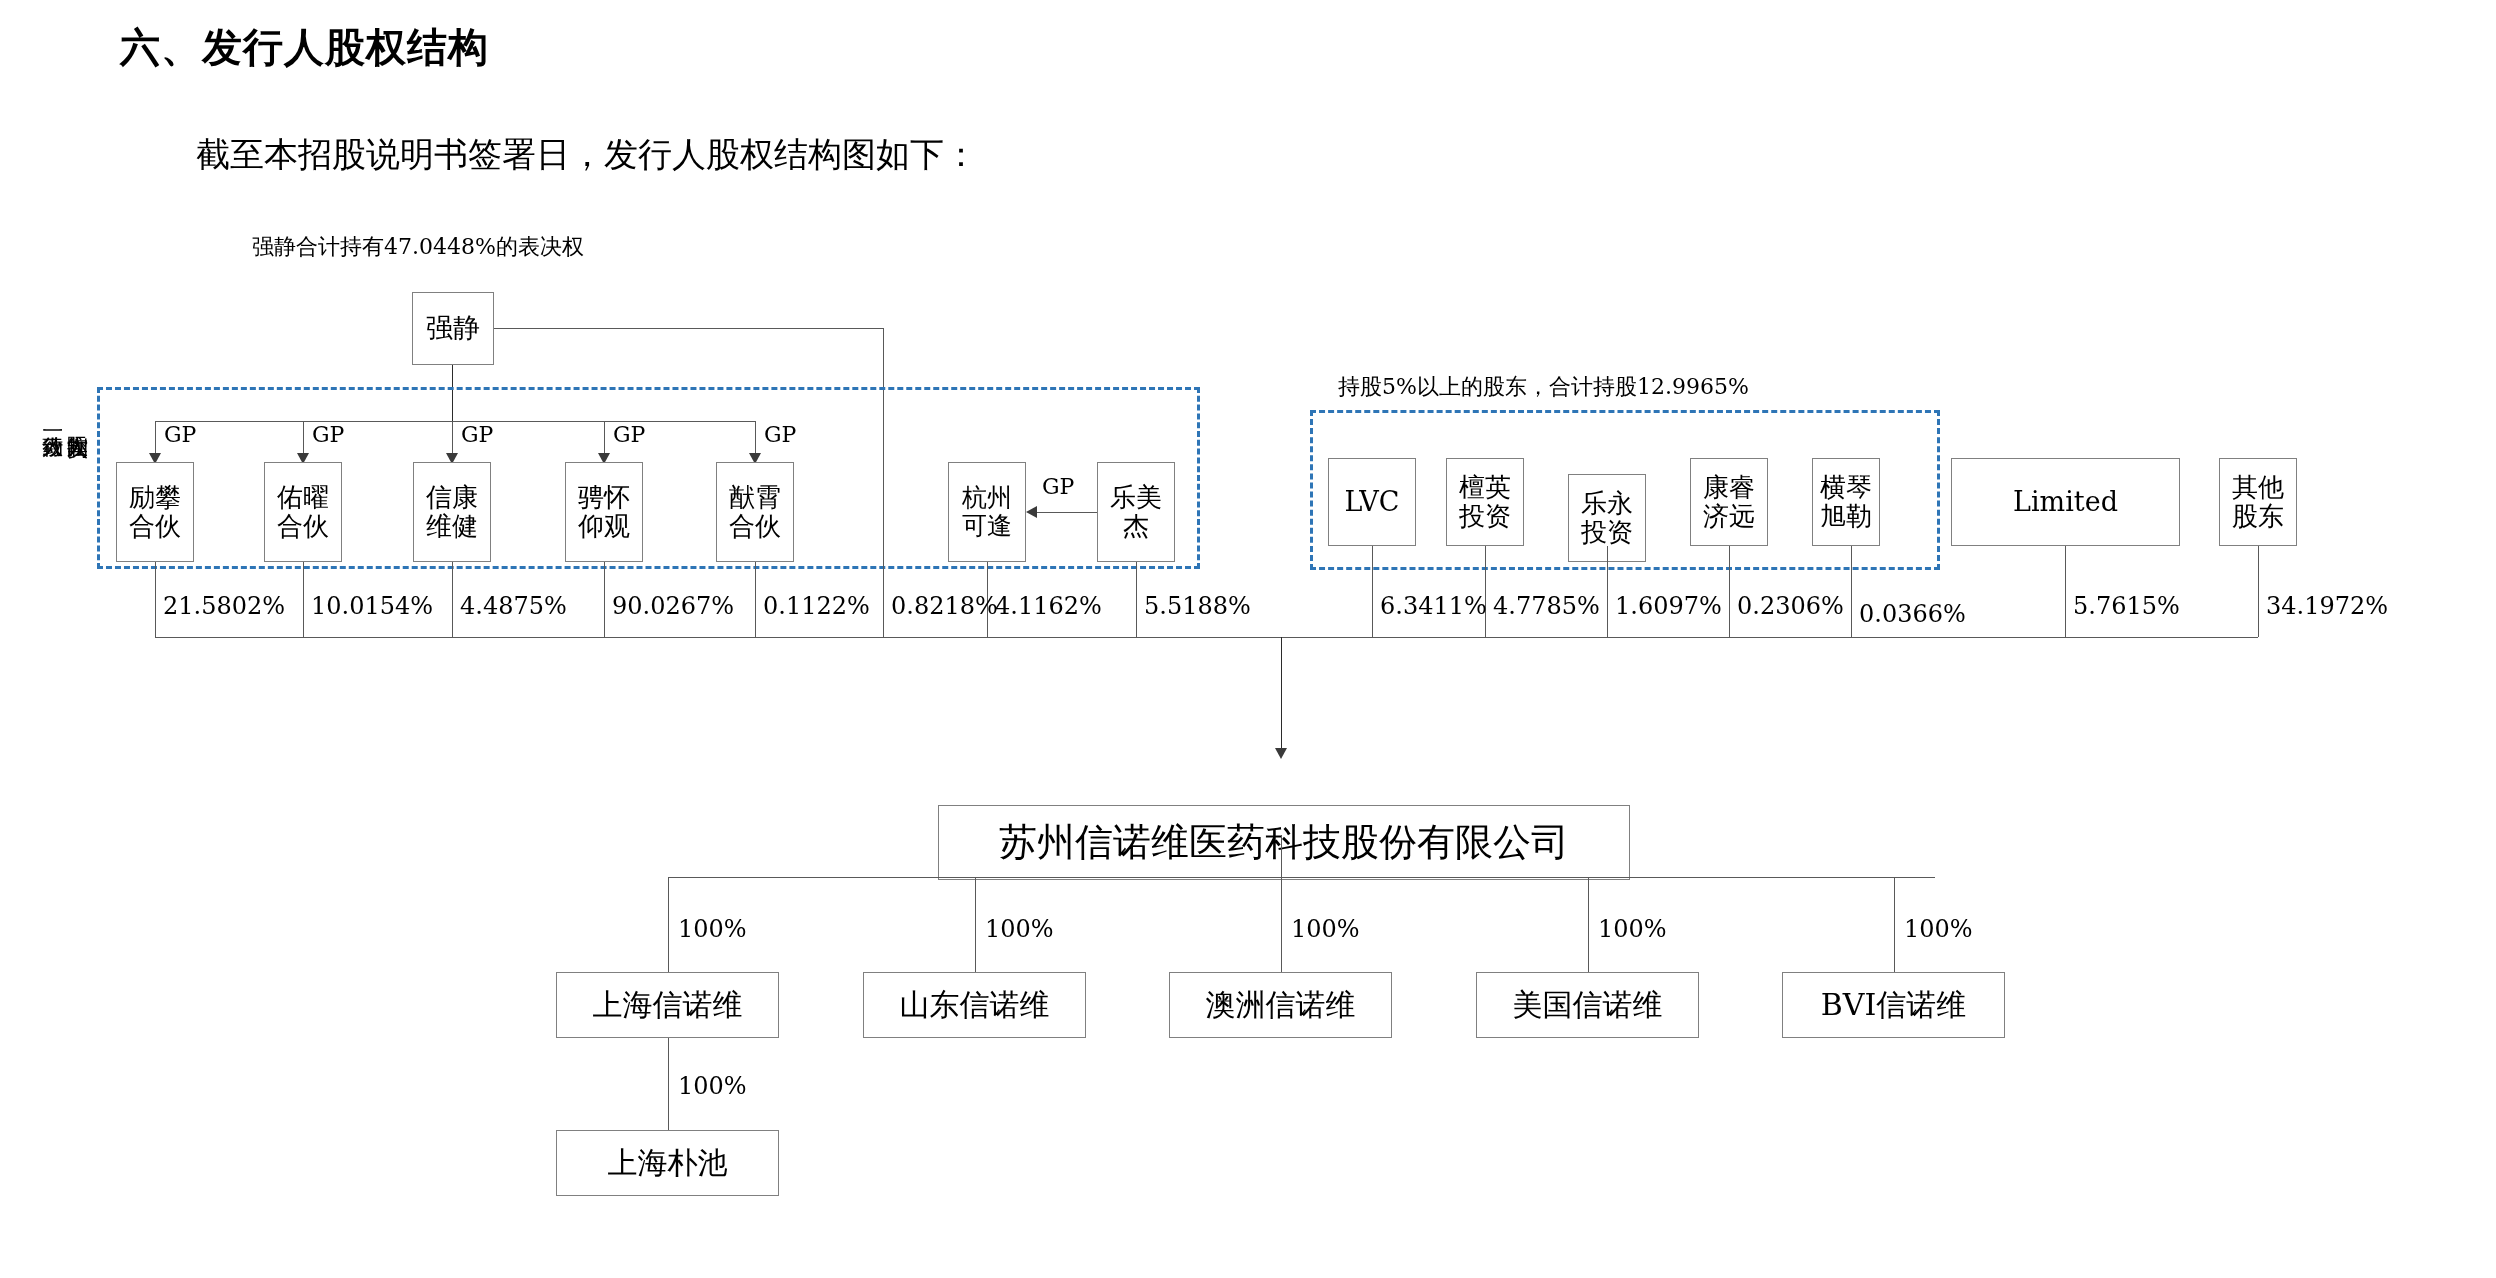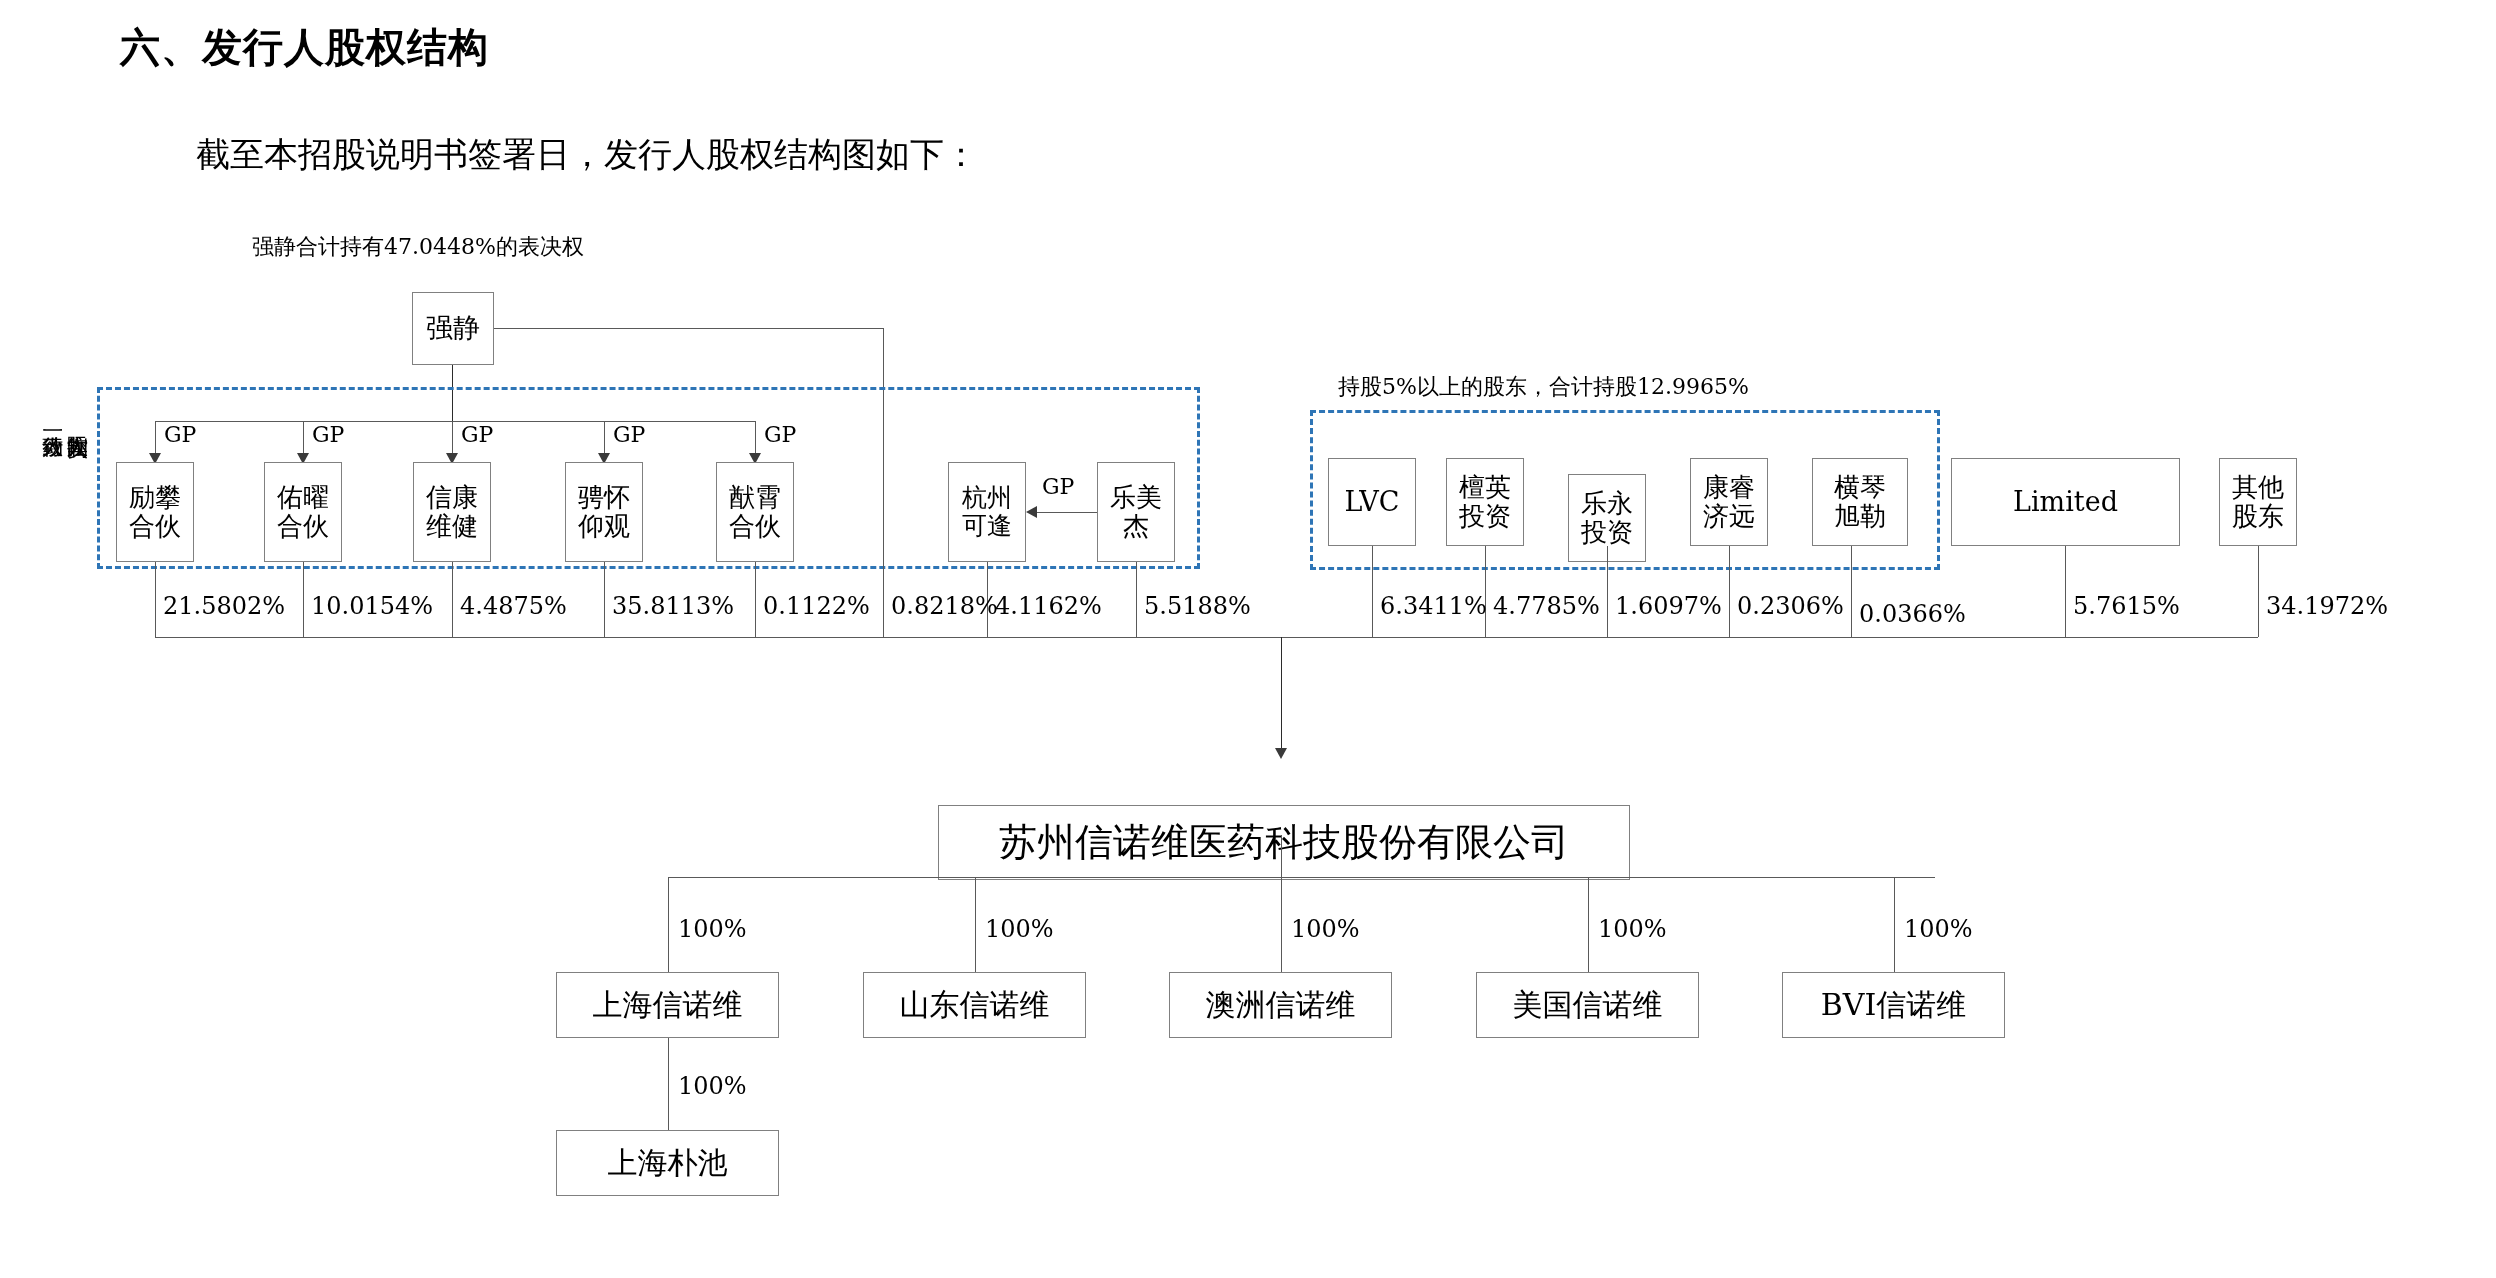--- a/index.html
+++ b/index.html
@@ -185,21 +185,21 @@
       <span>乐永</span>
       <span>投资</span>
     </div>
 </div>
 <div class="node" style="left:1690px;top:458px;width:78px;height:88px;font-size:26px;">
   <div>
       <span>康睿</span>
       <span>济远</span>
     </div>
 </div>
-<div class="node" style="left:1812px;top:458px;width:96px;height:88px;font-size:26px;">
+<div class="node" style="left:1812px;top:458px;width:68px;height:88px;font-size:26px;">
   <div>
       <span>横琴</span>
       <span>旭勒</span>
     </div>
 </div>
 
 <div class="node" style="left:1951px;top:458px;width:229px;height:88px;font-size:27px;">
   <div>
       <span>Limited</span>
     </div>
@@ -224,21 +224,21 @@
 <div class="vline" style="left:1485px;top:546px;height:91px;"></div>
 <div class="vline" style="left:1607px;top:546px;height:91px;"></div>
 <div class="vline" style="left:1729px;top:546px;height:91px;"></div>
 <div class="vline" style="left:1851px;top:546px;height:91px;"></div>
 <div class="vline" style="left:2065px;top:546px;height:91px;"></div>
 <div class="vline" style="left:2258px;top:546px;height:91px;"></div>
 
 <div class="pct" style="left:163px;top:592px;">21.5802%</div>
 <div class="pct" style="left:311px;top:592px;">10.0154%</div>
 <div class="pct" style="left:460px;top:592px;">4.4875%</div>
-<div class="pct" style="left:612px;top:592px;">35.8113%</div>
+<div class="pct" style="left:612px;top:592px;">90.0267%</div>
 <div class="pct" style="left:763px;top:592px;">0.1122%</div>
 <div class="pct" style="left:891px;top:592px;">0.8218%</div>
 <div class="pct" style="left:995px;top:592px;">4.1162%</div>
 <div class="pct" style="left:1144px;top:592px;">5.5188%</div>
 <div class="pct" style="left:1380px;top:592px;">6.3411%</div>
 <div class="pct" style="left:1493px;top:592px;">4.7785%</div>
 <div class="pct" style="left:1615px;top:592px;">1.6097%</div>
 <div class="pct" style="left:1737px;top:592px;">0.2306%</div>
 <div class="pct" style="left:1859px;top:600px;">0.0366%</div>
 <div class="pct" style="left:2073px;top:592px;">5.7615%</div>

